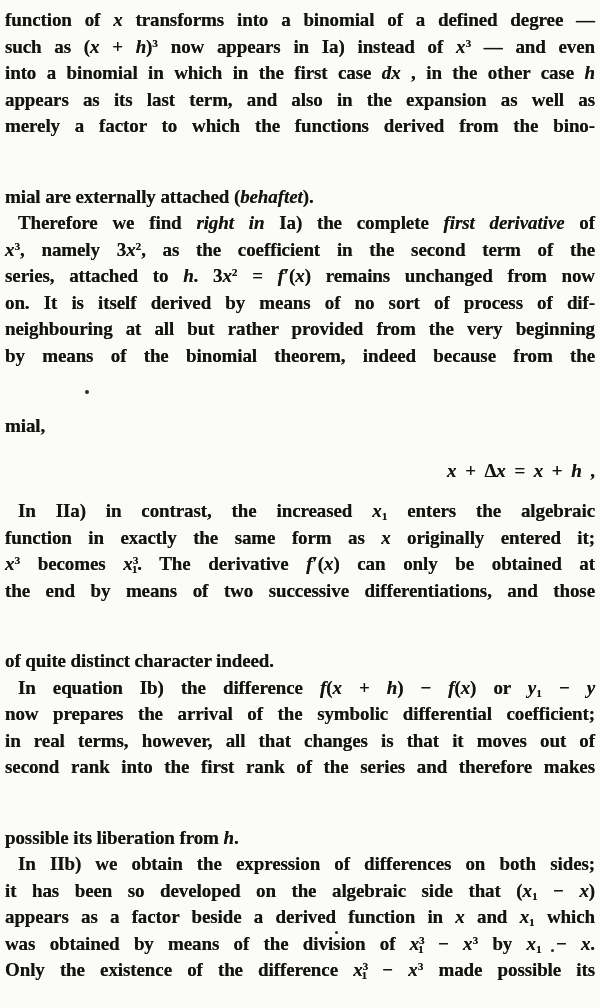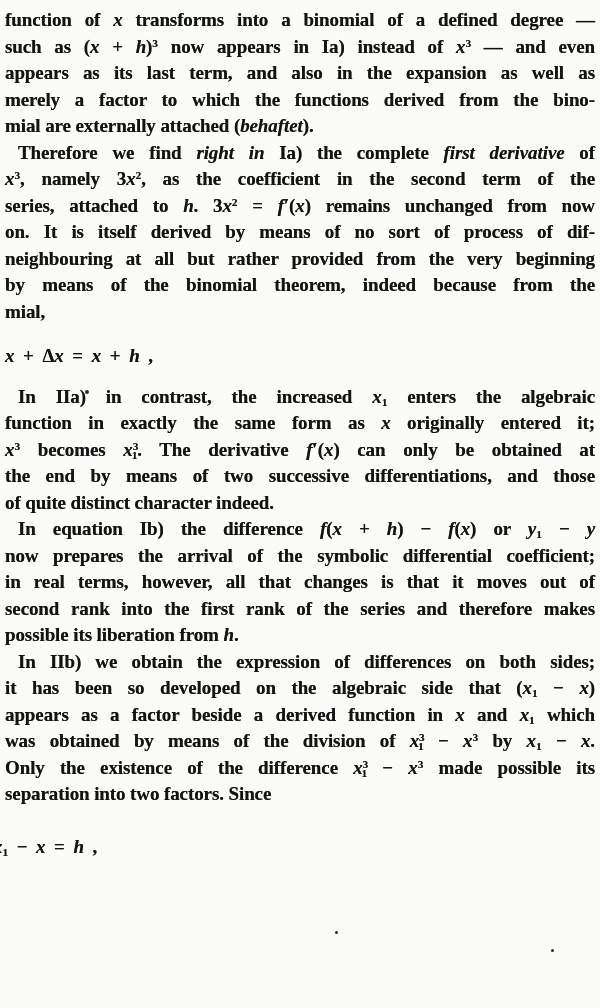--- a/index.html
+++ b/index.html
@@ -19,24 +19,24 @@
   .page {
     padding: 7px 5px 0 5px;
     text-shadow: 0 0 0.5px rgba(15,15,15,0.7);
   }
   .para { margin: 0; }
   .line {
     text-align: justify;
     text-align-last: justify;
     white-space: normal;
   }
-  .line.last { text-align-last: left; }
+  .line.last { text-align-last: left; margin-top: 44px; }
   .line.first-indent { padding-left: 13px; }
   .equation {
-    text-align: left;
+    text-align: right;
     margin: 18px 0 14px 0;
     word-spacing: 4px;
   }
   .blocks > .equation:last-child {
     margin-top: 26px;
     transform: translateX(-12px);
   }
   i { font-style: italic; }
   sup, sub { font-size: 60%; line-height: 0; font-weight: bold; }
   sup { vertical-align: 0.55em; }
@@ -52,20 +52,21 @@
   .speck.s3 { left: 551px; top: 949px; width: 3px; height: 3px; }
 </style>
 </head>
 <body>
 
 <div class="page">
   <div class="blocks">
       <div class="para">
         <div class="line">function of <i>x</i> transforms into a binomial of a defined degree —</div>
         <div class="line">such as (<i>x</i> + <i>h</i>)<sup>3</sup> now appears in Ia) instead of <i>x</i><sup>3</sup> — and even</div>
+        <div class="line">into a binomial in which in the first case <i>dx</i> , in the other case <i>h</i></div>
         <div class="line">appears as its last term, and also in the expansion as well as</div>
         <div class="line">merely a factor to which the functions derived from the bino-</div>
         <div class="line last">mial are externally attached (<i>behaftet</i>).</div>
       </div>
       <div class="para">
         <div class="line first-indent">Therefore we find <i>right in</i> Ia) the complete <i>first derivative</i> of</div>
         <div class="line"><i>x</i><sup>3</sup>, namely 3<i>x</i><sup>2</sup>, as the coefficient in the second term of the</div>
         <div class="line">series, attached to <i>h</i>. 3<i>x</i><sup>2</sup> = <i>f</i>′(<i>x</i>) remains unchanged from now</div>
         <div class="line">on. It is itself derived by means of no sort of process of dif-</div>
         <div class="line">neighbouring at all but rather provided from the very beginning</div>

